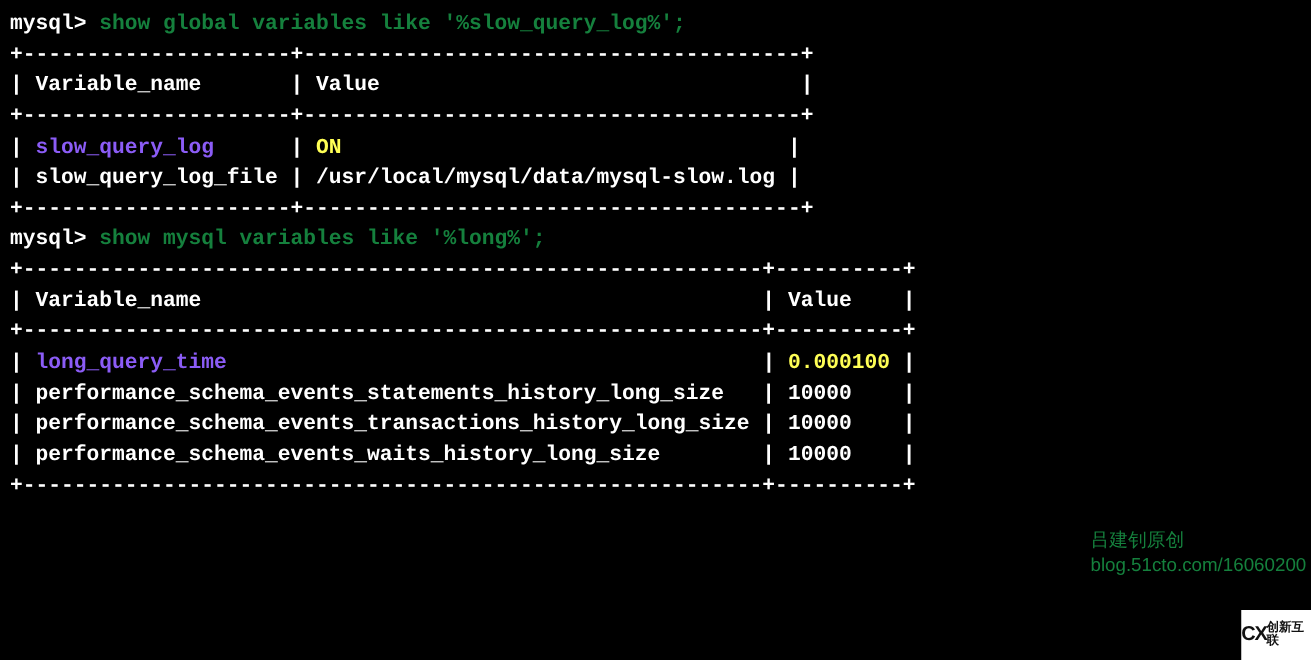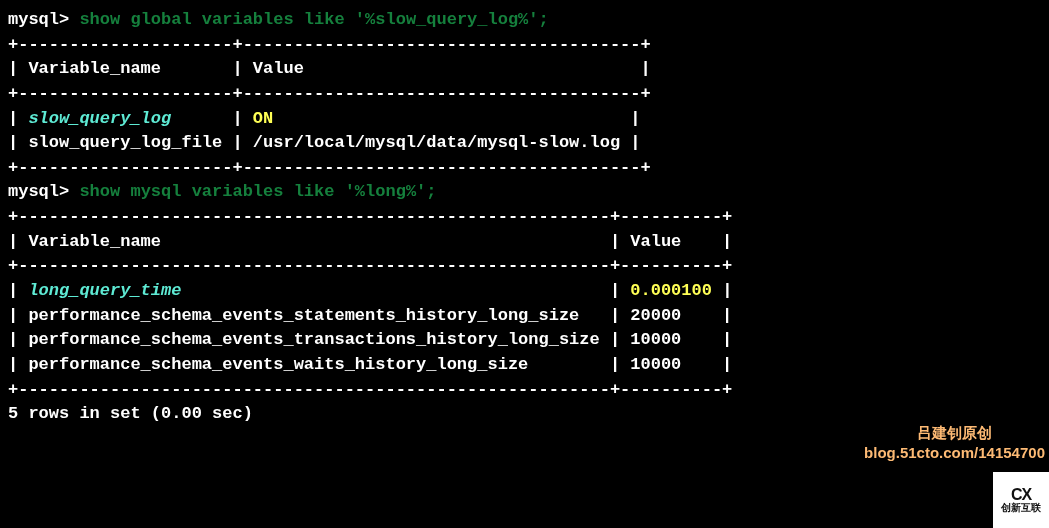--- a/index.html
+++ b/index.html
@@ -13,48 +13,48 @@
       font-weight: bold;
       width: 1049px;
       height: 528px;
       box-sizing: border-box;
       position: relative;
       overflow: hidden;
     }
     .line { white-space: pre; }
     .prompt { color: #fff; }
     .cmd { color: #15803d; }
-    .hl-name { color: #5eead4; font-style: italic; }
+    .hl-name { color: #8b5cf6; }
     .hl-val { color: #ffff55; text-align: right; }
     .watermark {
       position: absolute;
       right: 4px;
       bottom: 65px;
-      color: #fdba74;
+      color: #15803d;
       font-family: sans-serif;
       font-size: 15px;
-      text-align: center;
+      text-align: left;
       line-height: 1.35;
-      font-weight: bold;
+      font-weight: normal;
     }
     .logo {
       position: absolute;
       right: 0;
       bottom: 0;
       width: 56px;
-      height: 56px;
+      height: 40px;
       background: #fff;
       color: #111;
       font-family: sans-serif;
       font-size: 10px;
       font-weight: bold;
       display: flex;
-      flex-direction: column;
+      flex-direction: row;
       align-items: center;
-      justify-content: center;
+      justify-content: flex-start;
       line-height: 1;
     }
     .logo-mark { font-size: 16px; letter-spacing: -1px; }
   </style>
 </head>
 <body>
 
 <div id="terminal">
     <div class="line"><span class="prompt">mysql&gt; </span><span class="cmd">show global variables like '%slow_query_log%';</span></div>
     <div class="line">+---------------------+---------------------------------------+</div>
@@ -62,29 +62,28 @@
     <div class="line">+---------------------+---------------------------------------+</div>
     <div class="line">| <span class="hl-name">slow_query_log      </span>| <span class="hl-val">ON                                   </span>|</div>
     <div class="line">| slow_query_log_file | /usr/local/mysql/data/mysql-slow.log |</div>
     <div class="line">+---------------------+---------------------------------------+</div>
     <div class="line"></div>
     <div class="line"><span class="prompt">mysql&gt; </span><span class="cmd">show mysql variables like '%long%';</span></div>
     <div class="line">+----------------------------------------------------------+----------+</div>
     <div class="line">| Variable_name                                            | Value    |</div>
     <div class="line">+----------------------------------------------------------+----------+</div>
     <div class="line">| <span class="hl-name">long_query_time                                          </span>| <span class="hl-val">0.000100 </span>|</div>
-    <div class="line">| performance_schema_events_statements_history_long_size   | 20000    |</div>
+    <div class="line">| performance_schema_events_statements_history_long_size   | 10000    |</div>
     <div class="line">| performance_schema_events_transactions_history_long_size | 10000    |</div>
     <div class="line">| performance_schema_events_waits_history_long_size        | 10000    |</div>
     <div class="line">+----------------------------------------------------------+----------+</div>
-    <div class="line">5 rows in set (0.00 sec)</div>
     <div class="line"></div>
   </div>
 
 <div class="watermark">
   <div>吕建钊原创</div>
-  <div>blog.51cto.com/14154700</div>
+  <div>blog.51cto.com/16060200</div>
 </div>
 
 <div class="logo">
   <div class="logo-mark">CX</div>
   <div>创新互联</div>
 </div>
 
 </body></html>

